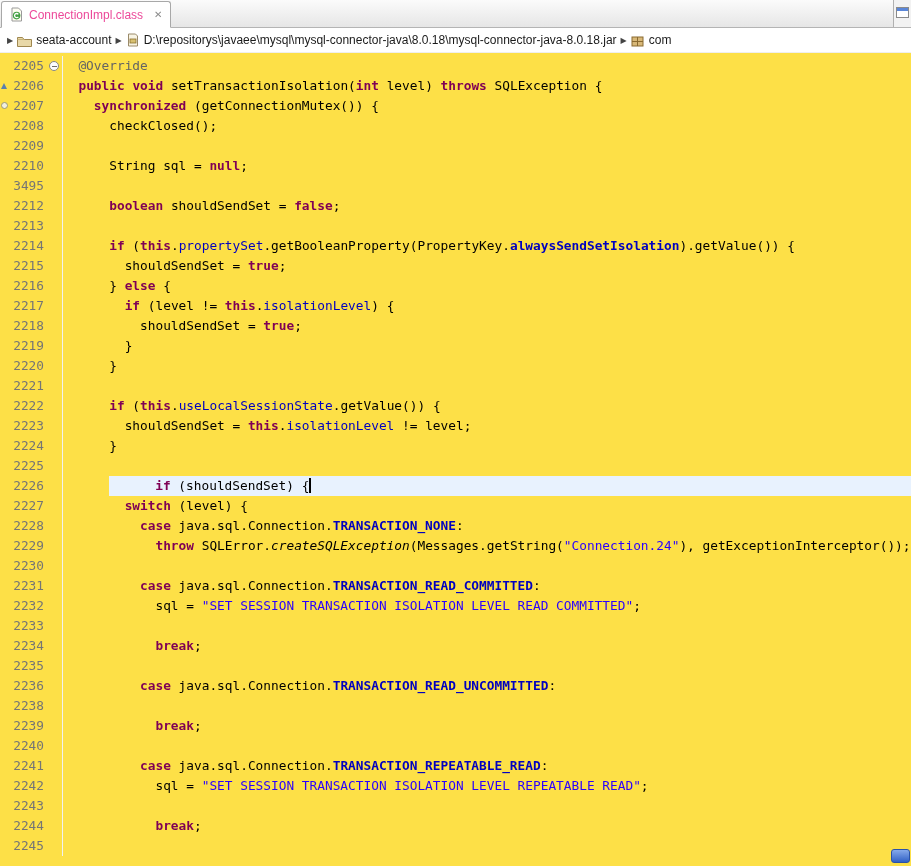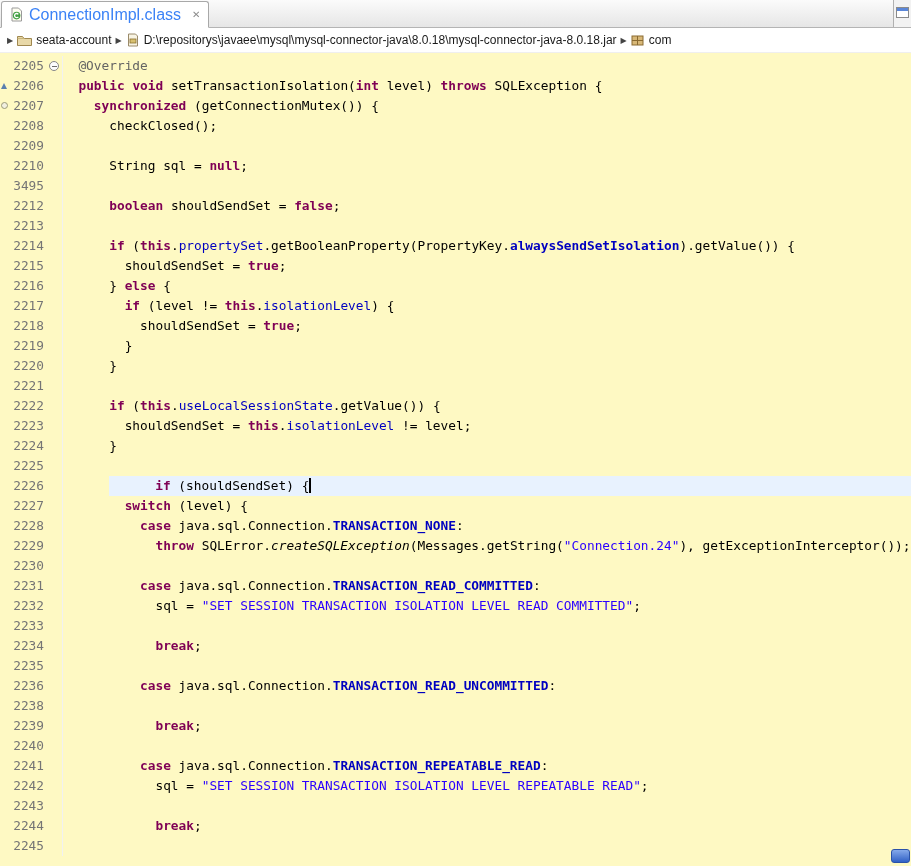--- a/index.html
+++ b/index.html
@@ -13,38 +13,38 @@
     background:linear-gradient(#fbfbfb,#e6e6e6);
     border-bottom:1px solid #b4b4b4;
     display:flex;align-items:flex-end;
   }
   .tab{
     box-sizing:border-box;height:27px;margin-left:1px;margin-bottom:-1px;
     display:flex;align-items:center;gap:5px;padding:0 8px 0 7px;
     background:#fff;border:1px solid #a8a8a8;border-bottom:1px solid #fff;
     border-radius:3px 3px 0 0;cursor:default;
   }
-  .tabtitle{font-size:16px;color:#3b82f6;white-space:nowrap;}
+  .tabtitle{font-size:12px;color:#ec4899;white-space:nowrap;}
   .tabclose{font-size:10px;color:#8b8b8b;margin-left:6px;cursor:pointer;}
   .minbox{
     position:absolute;right:0;top:0;width:18px;height:27px;
     background:#f2f2f2;border-left:1px solid #b0b0b0;
     display:flex;align-items:flex-start;justify-content:center;padding-top:4px;box-sizing:border-box;
   }
   
   .breadcrumb{
     height:24px;display:flex;align-items:center;background:#ffffff;
     border-bottom:1px solid #efefef;padding-left:3px;white-space:nowrap;overflow:hidden;
   }
   .bc-sep{font-size:8px;color:#444;margin:0 4px;flex:0 0 auto;}
-  .bc-item{display:flex;align-items:center;gap:4px;font-size:12px;color:#1a1a1a;flex:0 0 auto;cursor:pointer;}
+  .bc-item{display:flex;align-items:flex-end;gap:4px;font-size:12px;color:#1a1a1a;flex:0 0 auto;cursor:pointer;}
   .bc-ic{display:flex;align-items:center;}
   
   .editor{
-    position:absolute;left:0;right:0;top:53px;bottom:0;background:#fef9c3;
+    position:absolute;left:0;right:0;top:53px;bottom:0;background:#fde047;
     padding-top:3px;overflow:hidden;
   }
   .row{
     display:flex;height:20px;line-height:20px;
     font-family:"DejaVu Sans Mono","Liberation Mono",monospace;
     font-size:12.8px;white-space:pre;
   }
   .mcol{width:8px;flex:0 0 auto;position:relative;}
   .num{width:38px;flex:0 0 auto;text-align:right;color:var(--line-number,#757575);padding-right:2px;box-sizing:border-box;}
   .fcol{width:16px;flex:0 0 auto;position:relative;border-right:1px solid #f1f1f1;}

